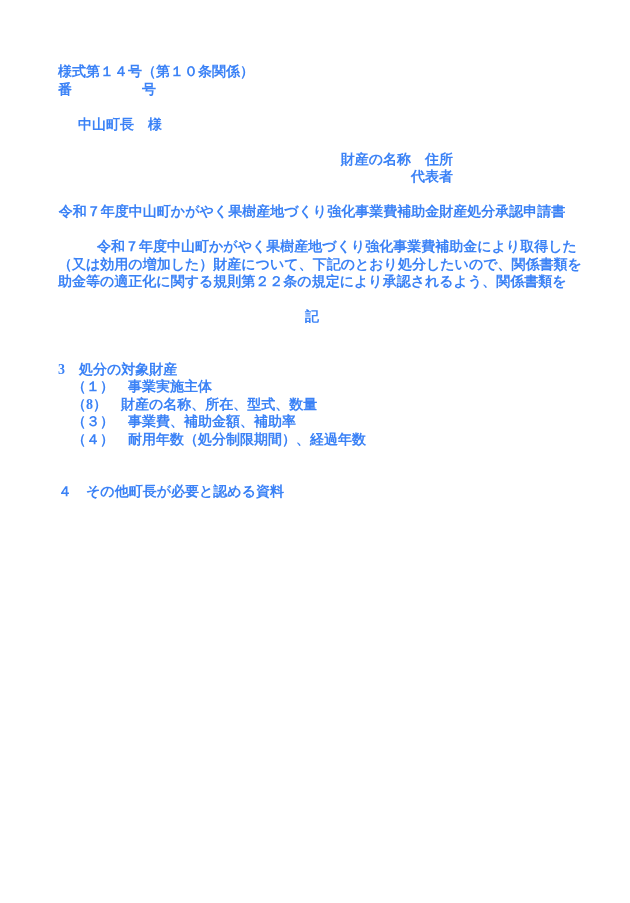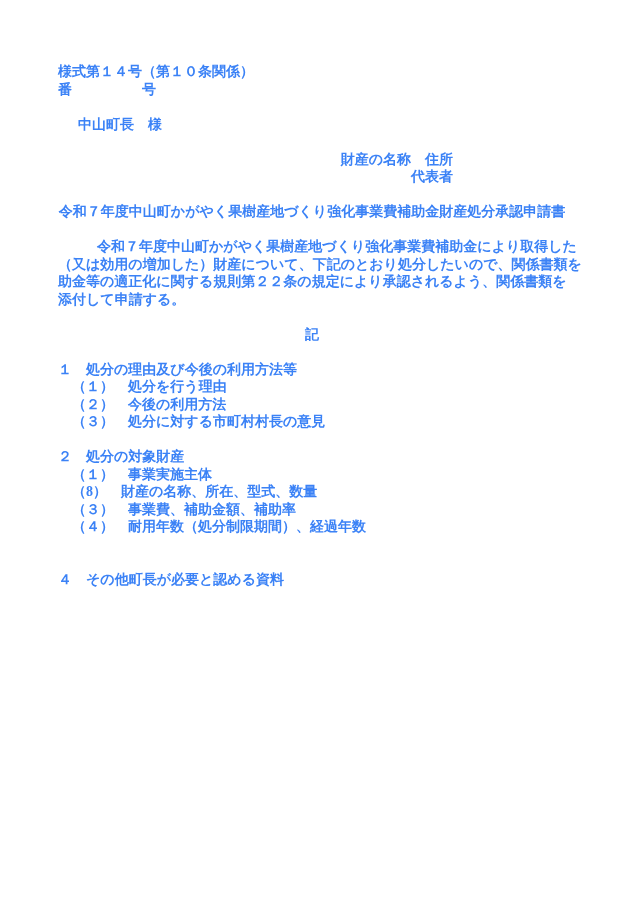--- a/index.html
+++ b/index.html
@@ -64,40 +64,33 @@
     <div class="line blank"></div>
 
     <div class="line c">令和７年度中山町かがやく果樹産地づくり強化事業費補助金財産処分承認申請書</div>
 
     <div class="line blank"></div>
 
     <div>
       <div class="line body-line first">令和７年度中山町かがやく果樹産地づくり強化事業費補助金により取得した</div>
       <div class="line body-line">（又は効用の増加した）財産について、下記のとおり処分したいので、関係書類を</div>
       <div class="line body-line">助金等の適正化に関する規則第２２条の規定により承認されるよう、関係書類を</div>
-      <div class="line body-line">添付して申請する。</div>
     </div>
 
     <div class="line blank"></div>
 
     <div class="line c">記</div>
 
     <div class="line blank"></div>
 
-    <div>
-      <div class="line">１　処分の理由及び今後の利用方法等</div>
-      <div class="line subitem">（１）　処分を行う理由</div>
-      <div class="line subitem">（２）　今後の利用方法</div>
-      <div class="line subitem">（３）　処分に対する市町村村長の意見</div>
-    </div>
 
     <div class="line blank"></div>
 
     <div>
-      <div class="line">２　処分の対象財産</div>
+      <div class="line">3　処分の対象財産</div>
       <div class="line subitem">（１）　事業実施主体</div>
       <div class="line subitem">（8）　財産の名称、所在、型式、数量</div>
       <div class="line subitem">（３）　事業費、補助金額、補助率</div>
       <div class="line subitem">（４）　耐用年数（処分制限期間）、経過年数</div>
     </div>
 
     <div class="line blank"></div>
 
 
     <div class="line blank"></div>

